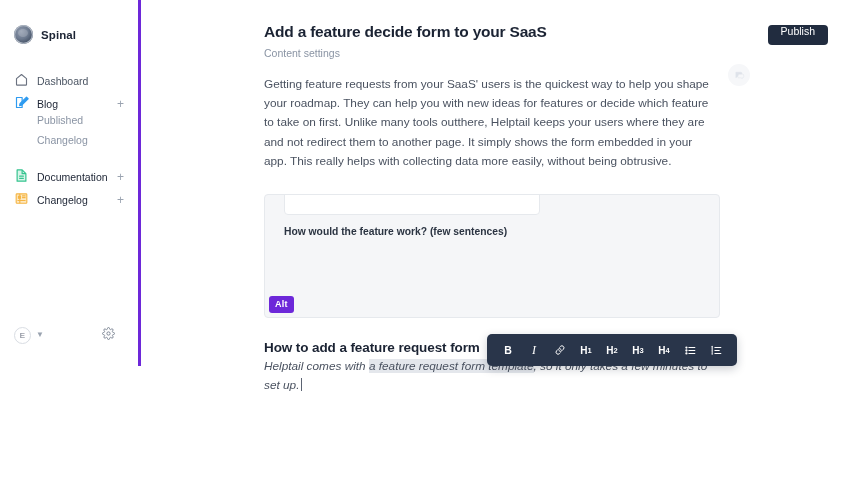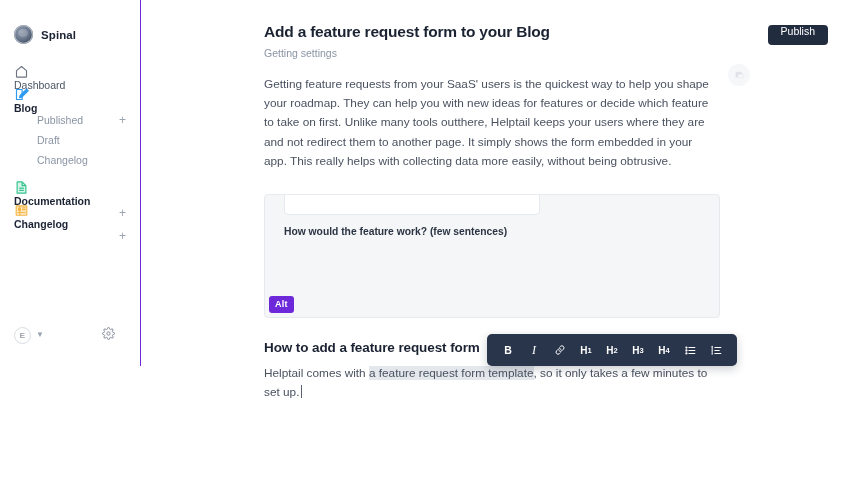--- a/index.html
+++ b/index.html
@@ -8,21 +8,21 @@
     font-family: "Liberation Sans", sans-serif;
     background: #ffffff;
     overflow: hidden;
   }
   #app { position: relative; width: 850px; height: 500px; display: flex; }
 
   
   .sidebar {
     width: 141px; height: 366px;
     background: #ffffff;
-    border-right: 1px solid #6d28d9;
+    border-right: 3px solid #6d28d9;
     position: relative;
     flex: 0 0 141px;
   }
   .brand {
     display: flex; align-items: center; gap: 8px;
     padding: 25px 0 0 14px;
   }
   .brand-logo {
     width: 19px; height: 19px; border-radius: 50%;
     background: radial-gradient(circle at 38% 34%, #8e99ac 0%, #6e7b90 42%, #424f63 75%, #36415a 100%);
@@ -31,27 +31,27 @@
   }
   .brand-logo::after {
     content: ""; position: absolute; left: 4px; top: 4px;
     width: 10px; height: 8px; border-radius: 50%;
     background: rgba(255,255,255,0.18);
   }
   .brand-name { font-size: 11.5px; font-weight: bold; color: #1b2333; letter-spacing: .1px; }
 
   .nav { margin-top: 20px; }
   .nav-row {
-    display: flex; align-items: flex-start;
+    display: flex; align-items: flex-end;
     height: 23px; padding: 0 12px 0 14px;
-    cursor: default; position: relative; flex-direction: column;
+    cursor: default; position: relative;
   }
   .nav-ico { width: 15px; height: 15px; flex: 0 0 15px; margin-right: 8px; display: block; }
   .nav-label { font-size: 10.5px; color: #4b5563; white-space: nowrap; }
-  .nav-label.strong { font-weight: bold; color: #1b2333; }
+  .nav-label.strong { font-weight: normal; color: #1b2333; }
   .nav-plus {
     margin-left: auto; font-size: 12px; color: #9aa3b0; line-height: 1;
     font-weight: 400; padding-right: 2px;
   }
   .nav-sub {
     font-size: 10.5px; color: #8a94a4;
     height: 20px; display: flex; align-items: center;
     padding-left: 37px;
   }
   .nav-gap { height: 10px; }
@@ -120,21 +120,21 @@
     font-size: 9px; font-weight: bold;
     padding: 3px 6px 4px; border-radius: 3px;
     letter-spacing: .2px;
   }
 
   
   .doc-h2 {
     margin-top: 22px;
     font-size: 13.5px; font-weight: bold; color: #1b2333; letter-spacing: -0.1px;
   }
-  .doc-para2 { margin-top: 9px; font-size: 11.8px; line-height: 19.2px; color: #4a5260; }
+  .doc-para2 { margin-top: 2px; font-size: 11.8px; line-height: 19.2px; color: #4a5260; font-style: italic; }
   .sel { background: #e4e7ec; }
   .caret {
     display: inline-block; width: 1px; height: 13px;
     background: #5b6372; vertical-align: -2px; margin-left: 2px;
   }
 
   
   .publish {
     position: absolute; right: 22px; top: 25px;
     background: #212c3f; color: #fff;
@@ -195,21 +195,20 @@
 
       <div class="nav-row">
         <svg class="nav-ico" viewBox="0 0 24 24" fill="none" stroke="#2f9bf0" stroke-width="1.9">
           <path d="M4 4h9v16H4z" stroke-linejoin="round"></path>
           <path d="M20 3.4 9.8 13.6l-.8 3.4 3.4-.8L22.6 6z" fill="#2f9bf0" stroke="#2f9bf0" stroke-linejoin="round"></path>
         </svg>
         <span class="nav-label strong">Blog</span>
         <span class="nav-plus">+</span>
       </div>
       <div class="nav-sub">Published</div>
-      <div class="nav-sub">Draft</div>
       <div class="nav-sub">Changelog</div>
 
       <div class="nav-gap"></div>
 
       <div class="nav-row">
         <svg class="nav-ico" viewBox="0 0 24 24" fill="none" stroke="#34c38f" stroke-width="1.9">
           <path d="M5 3h8l6 6v12H5z" stroke-linejoin="round" fill="#d9f5e9"></path>
           <path d="M13 3v6h6" stroke-linejoin="round"></path>
           <path d="M9 13h6M9 16.5h6" stroke-linecap="round"></path>
         </svg>
@@ -248,22 +247,22 @@
 
     <div class="comment-btn">
       <svg width="11" height="11" viewBox="0 0 24 24" fill="#dfe3ea" stroke="#dfe3ea" stroke-width="1">
         <path d="M4 5h11a2 2 0 0 1 2 2v5a2 2 0 0 1-2 2H8l-4 3z"></path>
         <path d="M10 9h9a2 2 0 0 1 2 2v4a2 2 0 0 1-2 2h-1v2l-3-2h-5a2 2 0 0 1-2-2z" fill="#f6f7f9" stroke="#dfe3ea"></path>
       </svg>
     </div>
 
     <div class="doc">
 
-      <h1 class="doc-title">Add a feature request form to your Blog</h1>
-      <div class="doc-sub">Getting settings</div>
+      <h1 class="doc-title">Add a feature decide form to your SaaS</h1>
+      <div class="doc-sub">Content settings</div>
 
       <p class="doc-para">Getting feature requests from your SaaS' users is the quickest way to help you shape your roadmap. They can help you with new ideas for features or decide which feature to take on first. Unlike many tools outthere, Helptail keeps your users where they are and not redirect them to another page. It simply shows the form embedded in your app. This really helps with collecting data more easily, without being obtrusive.</p>
 
       <div class="embed">
         <div class="embed-left">
           <div class="fld-top"></div>
           <div class="fld-label">How would the feature work? (few sentences)</div>
         </div>
         <div class="alt-badge">Alt</div>
       </div>

